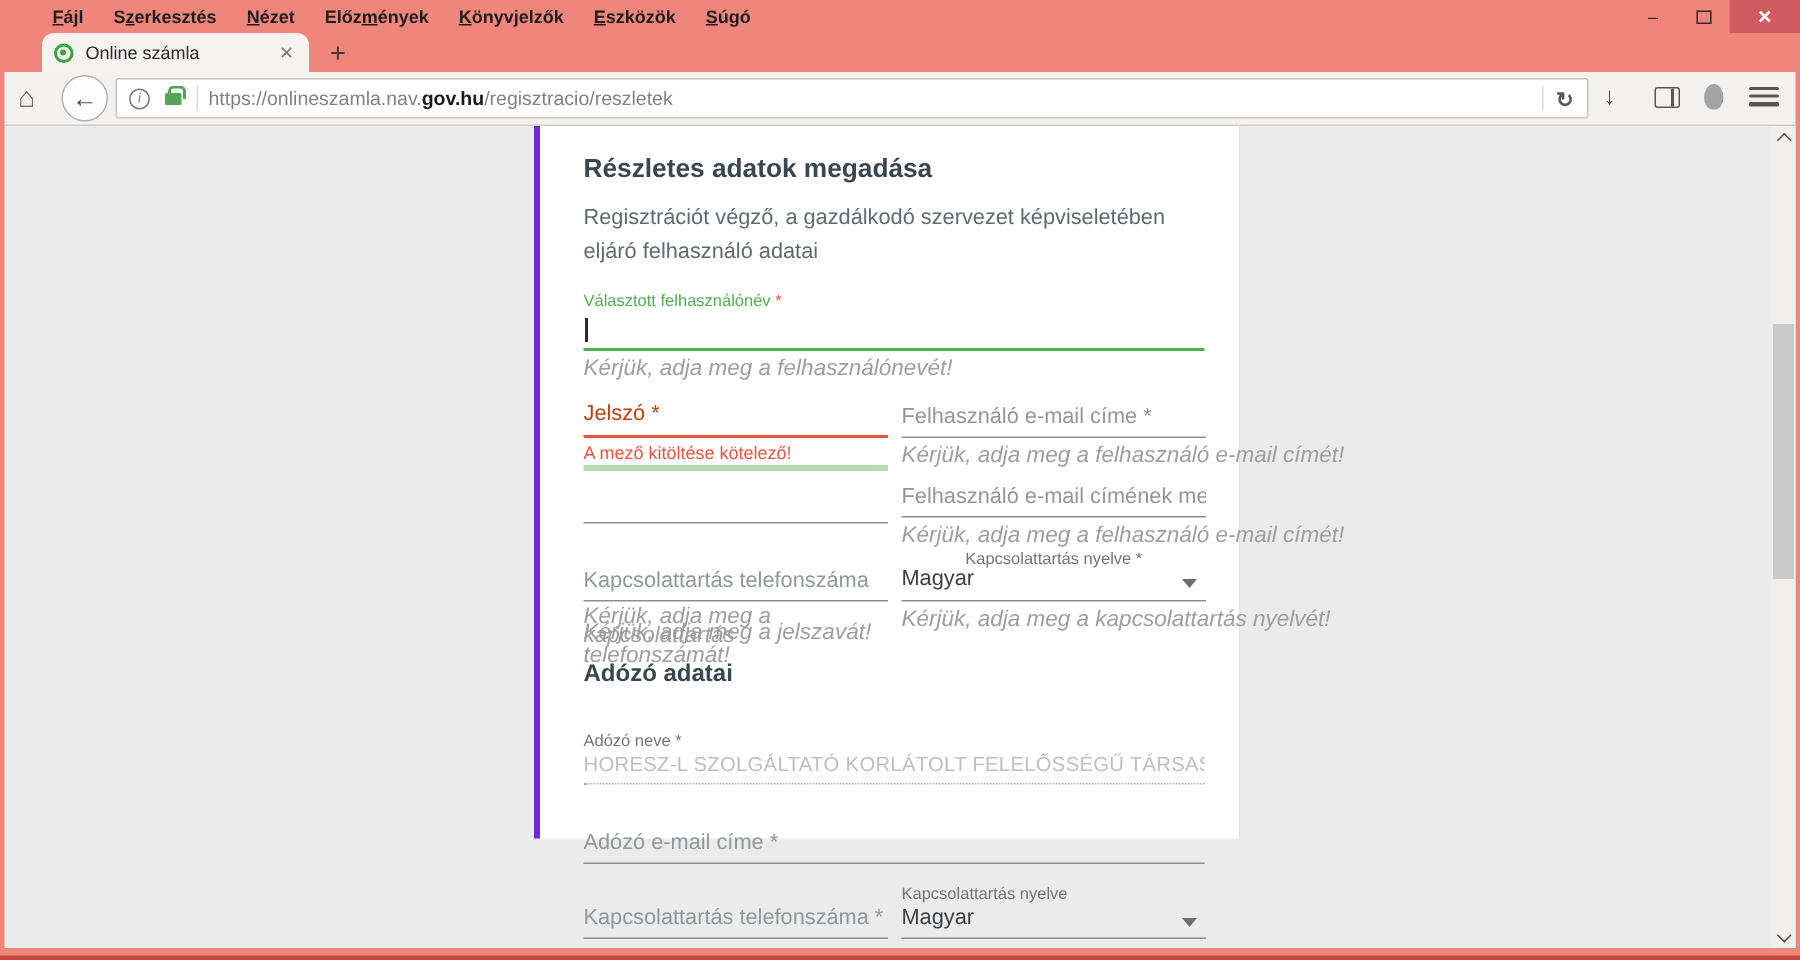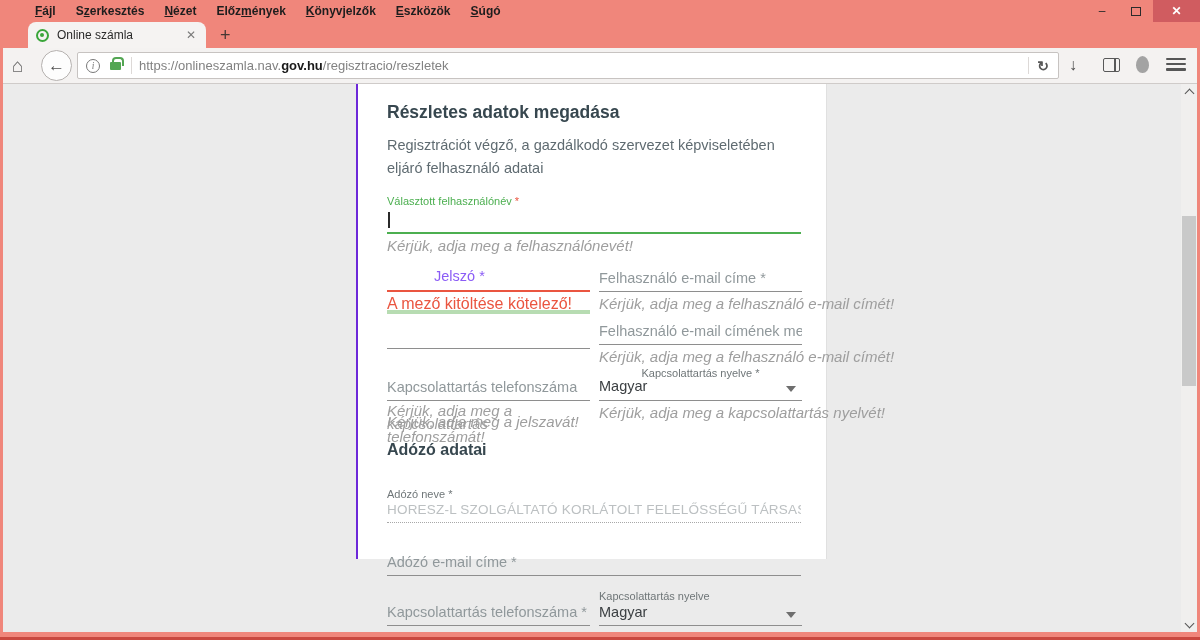--- a/index.html
+++ b/index.html
@@ -45,42 +45,42 @@
   #reload-icon { font-size:14px; color:#565656; margin-right:9px; font-weight:bold; }
   #dl-icon { left:1066px; top:8px; font-size:16px; font-weight:bold; color:#4c4c4c; }
   #sidebar-icon { left:1100px; top:10px; width:17px; height:14px; border:1.6px solid #585858; border-radius:2px; }
   #sidebar-icon::before { content:""; position:absolute; right:3px; top:0; width:1.6px; height:100%; background:#585858; }
   #shield-icon { left:1133px; top:8px; width:13px; height:17px; background:#a3a3a3; border-radius:50% 50% 48% 48% / 55% 55% 45% 45%; }
   #menu-icon { left:1163px; top:10px; width:20px; display:flex; flex-direction:column; gap:3px; }
   #menu-icon i { display:block; height:2.2px; background:#565656; border-radius:1px; }
 
   
   #content { left:3px; top:84px; width:1194px; height:548px; background:#ebebeb; overflow:hidden; }
-  #card { position:absolute; left:353px; top:0; width:471px; height:475px; background:#fff; border-left:2px solid #6d28d9; border-right:1px solid #e0e0e0; }
+  #card { position:absolute; left:353px; top:0; width:471px; height:475px; background:#fff; border-left:4px solid #6d28d9; border-right:1px solid #e0e0e0; }
 
   .page-title { left:29px; top:18px; font-size:17.5px; font-weight:bold; color:#37474f; }
   .page-subtitle { left:29px; top:50px; width:424px; font-size:14.5px; line-height:23px; color:#5f6b71; }
 
   .lbl-sm { font-size:11px; }
   .lbl-lg { font-size:14.5px; color:#90989b; white-space:nowrap; overflow:hidden; }
   .helper { font-size:15px; color:#9e9e9e; white-space:nowrap;font-style:italic; }
   .uline { height:1px; background:#8e8e8e; }
   .col-l { left:29px; width:203px; }
   .col-r { left:241px; width:203px; }
   .full { left:29px; width:414px; }
 
   #username-label { left:29px; top:111px; color:#4caf50; }
   #username-label .req { color:#ea5540; }
   #caret { left:30px; top:128px; width:1.5px; height:16px; background:#2a2a2a; }
   #username-uline { left:29px; top:148px; width:414px; height:2px; background:#4caf50; }
   #username-helper { left:29px; top:153px; }
 
-  #pw-label { top:184px; font-size:14.5px; color:#8b5cf6;margin-left:47px; }
+  #pw-label { top:184px; font-size:14.5px; color:#c2410c; }
   #pw-uline { top:206px; height:1.5px; background:#ea5540; }
-  #pw-error { top:211px; font-size:16px; color:#ea5540; white-space:nowrap; }
+  #pw-error { top:211px; font-size:12px; color:#ea5540; white-space:nowrap; }
   #pw-strip { top:226px; height:4px; background:#b7dcb2; }
 
   #uem-label { top:186px; }
   #uem-uline { top:207px; }
   #uem-helper { top:211px; }
 
   #pwc-label { top:243px; }
   #pwc-uline { top:264px; }
   #pwc-helper { top:284px;margin-top:45px; }
 

